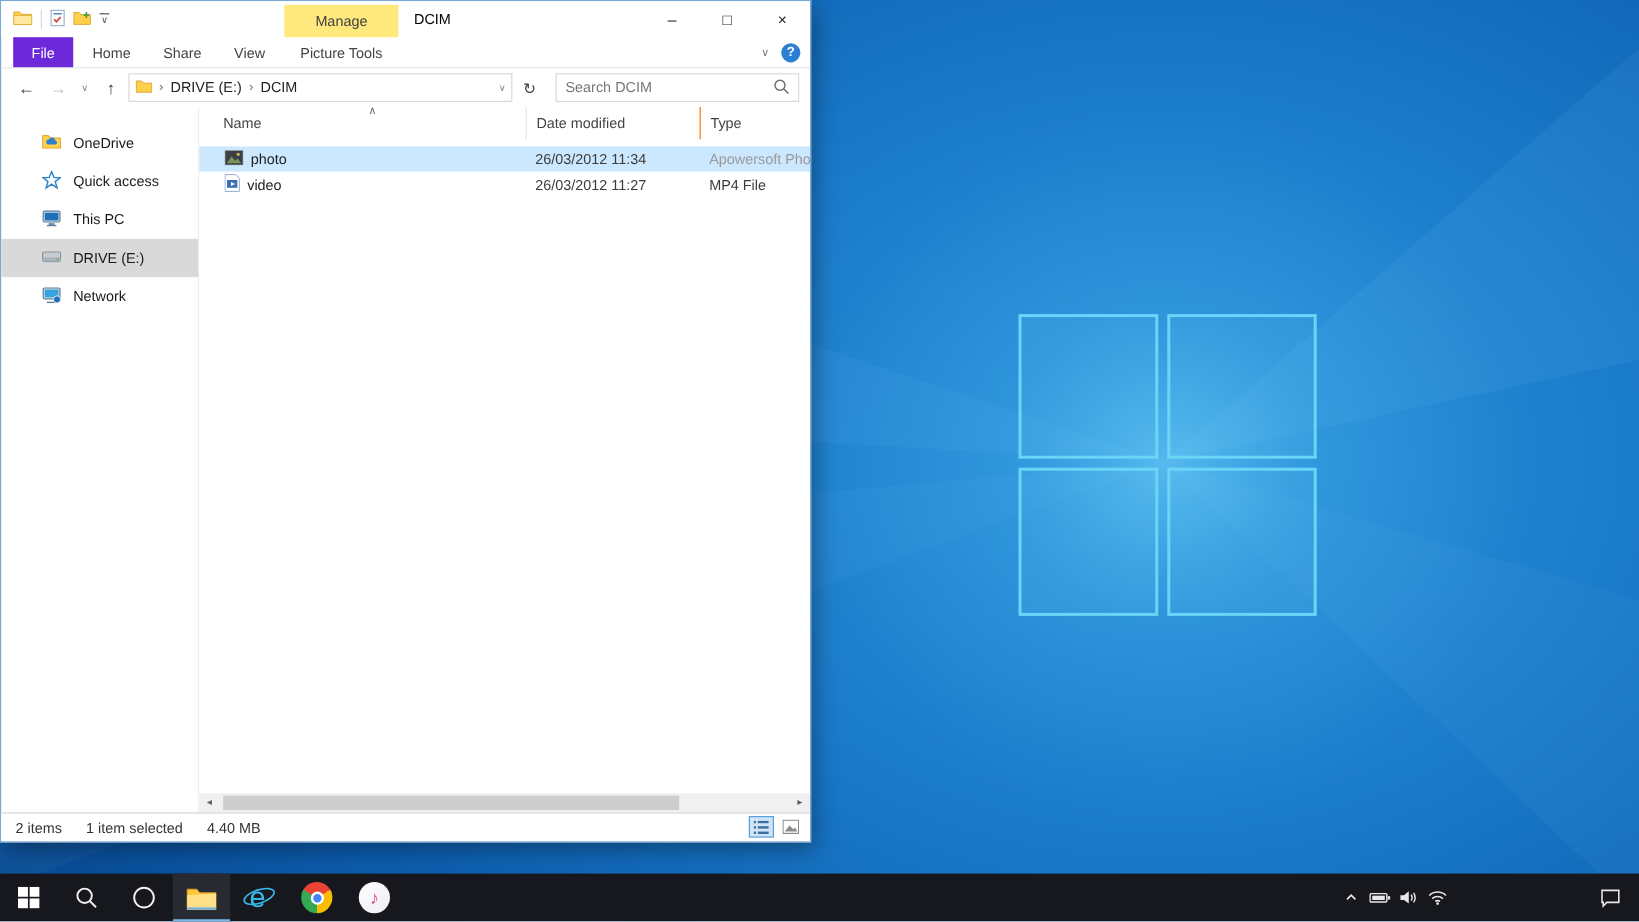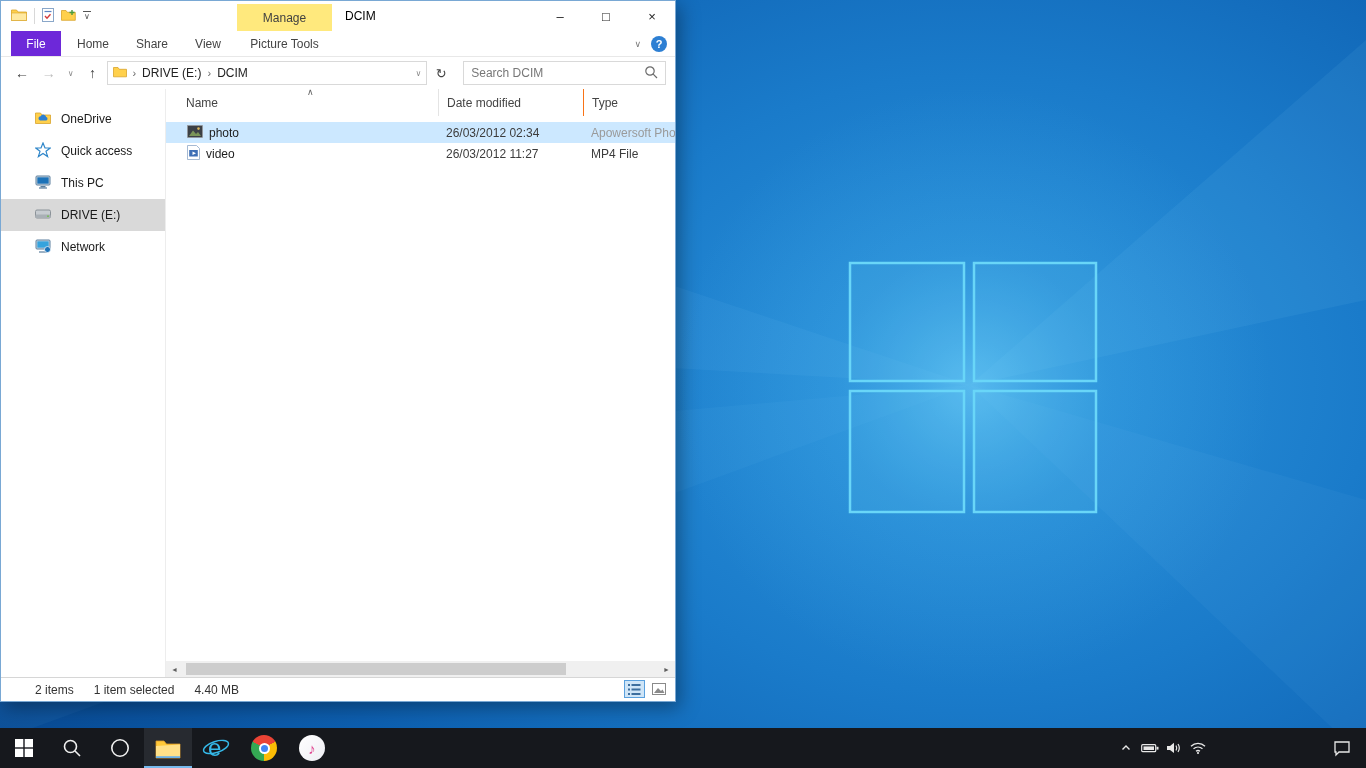--- a/index.html
+++ b/index.html
@@ -70,21 +70,21 @@
   .cell.type { flex:1; padding-left:8px; color:#3c3c3c; }
   .cell.type.dim { color:#9a9a9a; }
 
   .h-scroll { position:absolute; left:0; right:0; bottom:0; height:16px; background:#f0f0f0; }
   .h-scroll .arrow { position:absolute; top:0; width:17px; height:16px; display:flex; align-items:center; justify-content:center;
     font-size:7px; color:#5e5e5e; }
   .h-scroll .arrow.left { left:0; } .h-scroll .arrow.right { right:0; }
   .h-thumb { position:absolute; left:20px; top:2px; width:380px; height:12px; background:#cdcdcd; }
 
   .statusbar { position:absolute; left:0; right:0; bottom:0; height:24px; border-top:1px solid #d6d6d6;
-    display:flex; align-items:center; padding-left:34px; gap:20px; color:#333; background:#fff; }
+    display:flex; align-items:center; padding-left:12px; gap:20px; color:#333; background:#fff; }
   .view-btns { position:absolute; right:6px; bottom:3px; display:flex; gap:3px; }
   .view-btn { width:21px; height:18px; display:flex; align-items:center; justify-content:center; border:1px solid transparent; }
   .view-btn.active { border-color:#5aa0dd; background:#cfe5f7; }
 
   
   .taskbar { position:absolute; left:0; bottom:0; width:1366px; height:40px; background:#16181d; z-index:10; display:flex; }
   .tb-btn { width:48px; height:40px; display:flex; align-items:center; justify-content:center; }
   .tb-btn.active { background:#272a30; box-shadow:inset 0 -2px 0 #76b9ed; }
   .tray { position:absolute; right:156px; top:0; height:40px; display:flex; }
   .tray-btn { width:24px; height:40px; display:flex; align-items:center; justify-content:center; }
@@ -266,21 +266,21 @@
             <div class="cell name">
               <span>
                 <svg width="16" height="13" viewBox="0 0 16 13">
                     <rect x="0.5" y="0.5" width="15" height="12" fill="#3c4046" stroke="#9a9a9a" stroke-width="0.6"></rect>
                     <polygon points="2,11 6,5.5 9,9 11,7 14,11" fill="#7a9458"></polygon>
                     <circle cx="11.5" cy="3.6" r="1.3" fill="#d8b35a"></circle>
                   </svg>
               </span>
               <span>photo</span>
             </div>
-            <div class="cell date">26/03/2012 02:34</div>
+            <div class="cell date">26/03/2012 11:34</div>
             <div class="cell type dim">Apowersoft Pho</div>
           </div>
           <div class="row">
             <div class="cell name">
               <span>
                 <svg width="13" height="15" viewBox="0 0 13 15">
                     <path d="M0.5,0.5 h9 l3,3 v11 h-12 z" fill="#fff" stroke="#8fa8c8" stroke-width="0.8"></path>
                     <rect x="2.2" y="5" width="8.6" height="6.5" fill="#3f6fb5"></rect>
                     <polygon points="5.5,6.6 9,8.25 5.5,9.9" fill="#fff"></polygon>
                   </svg>

